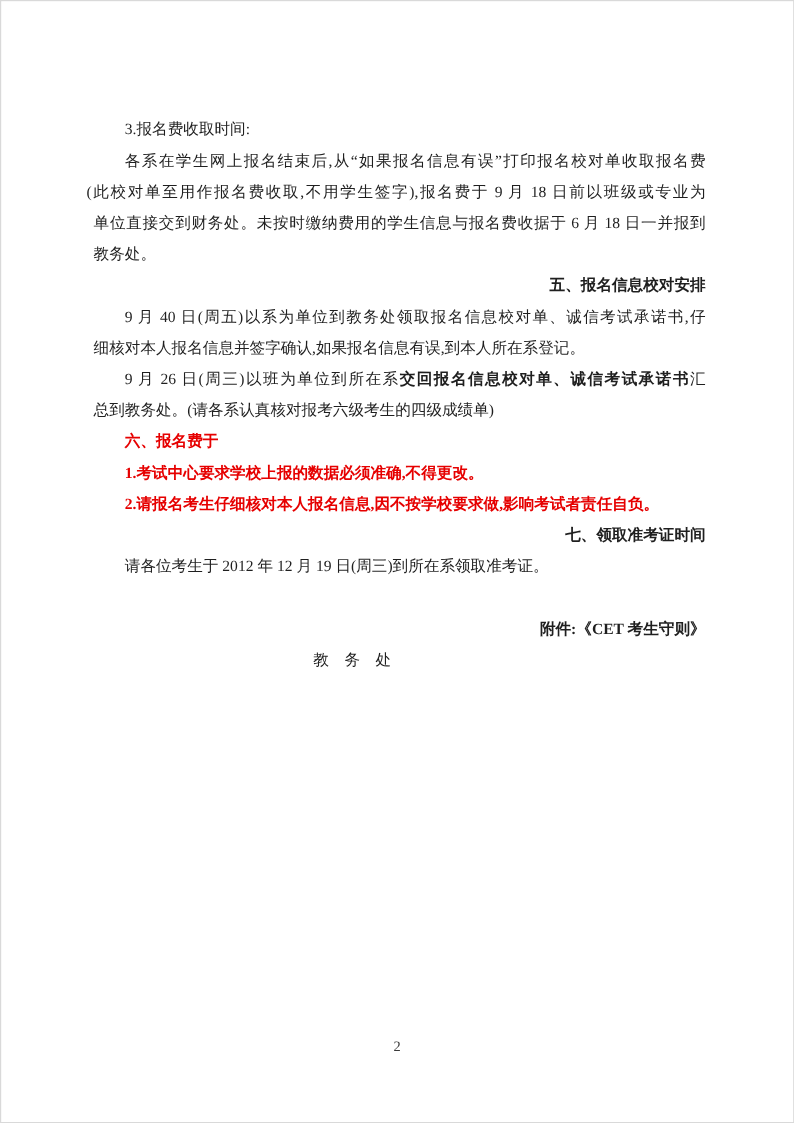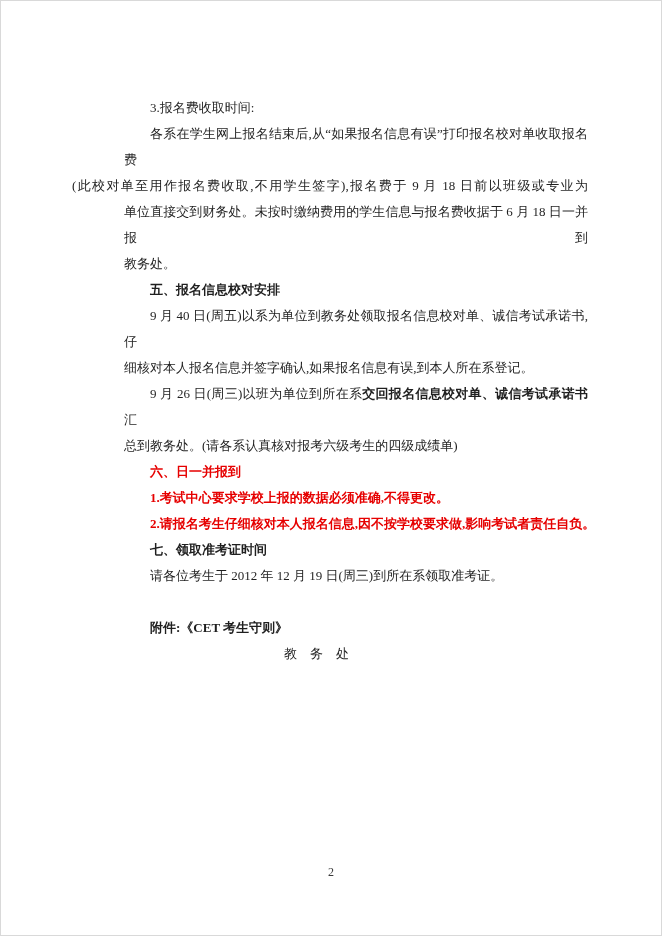--- a/index.html
+++ b/index.html
@@ -15,25 +15,25 @@
     overflow: hidden;
   }
   .content {
     position: absolute;
     left: 77px;
     top: 94px;
     width: 510px;
     font-size: 13px;
     line-height: 26px;
   }
-  .line { min-height: 26px; white-space: nowrap; margin-left: 46px; }
+  .line { min-height: 26px; white-space: nowrap; }
   .fill { white-space: normal; text-align: justify; text-align-last: justify; }
   .indent { text-indent: 26px; }
   .hang { margin-left: -6px; }
-  .bold { font-weight: 700; }
+  .bold { font-weight: 700; text-align: right; }
   .red { color: #e60000; font-weight: 700; }
   .sig { text-align: center; padding-right: 79px; white-space: nowrap; }
   .spacer { min-height: 26px; }
   .pagenum {
     position: absolute;
     top: 864px;
     left: 0;
     width: 100%;
     text-align: center;
     font-size: 12px;
@@ -51,21 +51,21 @@
     <div class="line hang fill">(此校对单至用作报名费收取,不用学生签字),报名费于 9 月 18 日前以班级或专业为</div>
     <div class="line fill">单位直接交到财务处。未按时缴纳费用的学生信息与报名费收据于 6 月 18 日一并报到</div>
     <div class="line">教务处。</div>
 
     <div class="line indent bold">五、报名信息校对安排</div>
     <div class="line indent fill">9 月 40 日(周五)以系为单位到教务处领取报名信息校对单、诚信考试承诺书,仔</div>
     <div class="line">细核对本人报名信息并签字确认,如果报名信息有误,到本人所在系登记。</div>
     <div class="line indent fill"><span>9 月 26 日(周三)以班为单位到所在系</span><span class="bold">交回报名信息校对单、诚信考试承诺书</span><span>汇</span></div>
     <div class="line">总到教务处。(请各系认真核对报考六级考生的四级成绩单)</div>
 
-    <div class="line indent red">六、日一并报到</div>
+    <div class="line indent red">六、报名费于</div>
     <div class="line indent red">1.考试中心要求学校上报的数据必须准确,不得更改。</div>
     <div class="line indent red">2.请报名考生仔细核对本人报名信息,因不按学校要求做,影响考试者责任自负。</div>
 
     <div class="line indent bold">七、领取准考证时间</div>
     <div class="line indent">请各位考生于 2012 年 12 月 19 日(周三)到所在系领取准考证。</div>
 
     <div class="line spacer"></div>
 
     <div class="line indent bold">附件:《CET 考生守则》</div>
 

